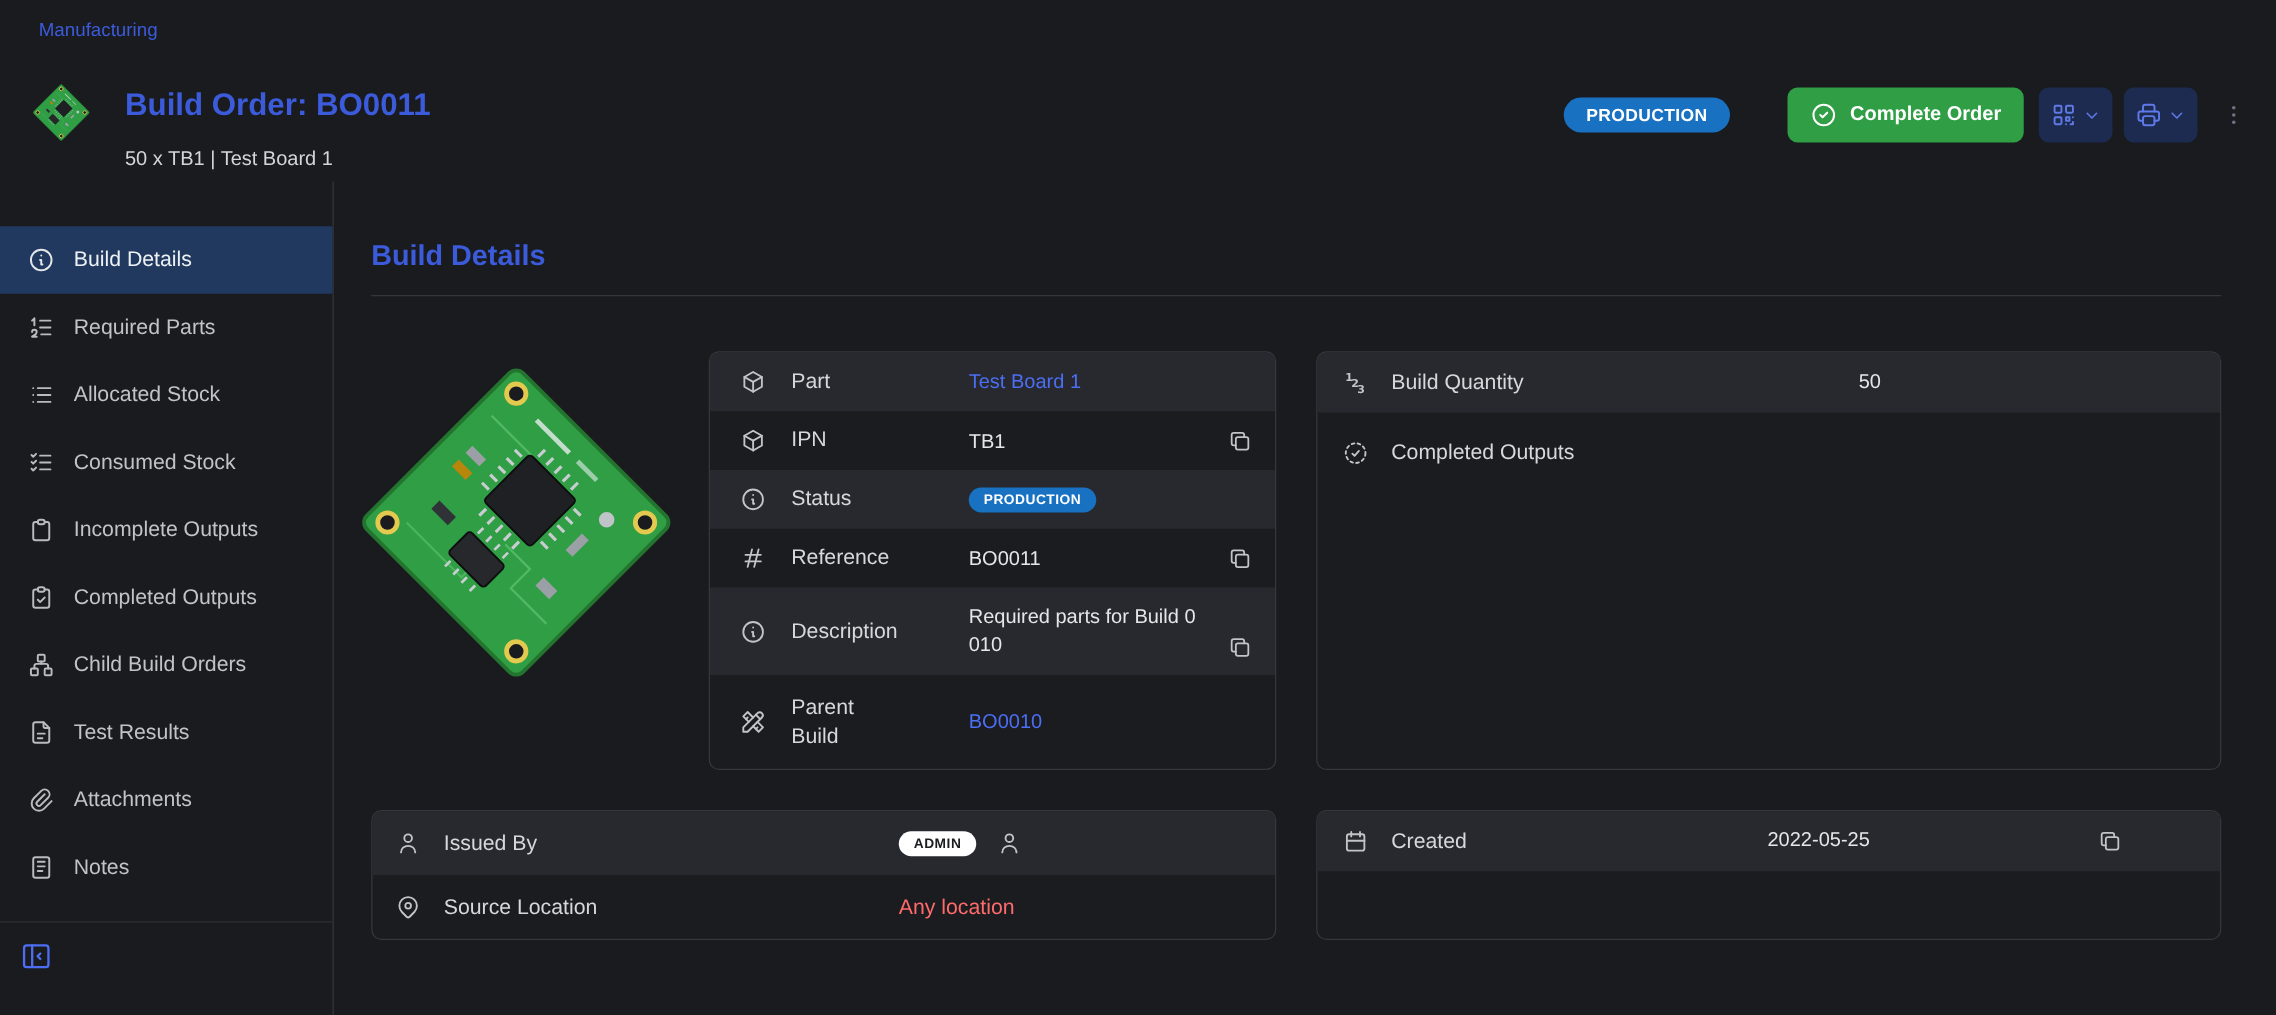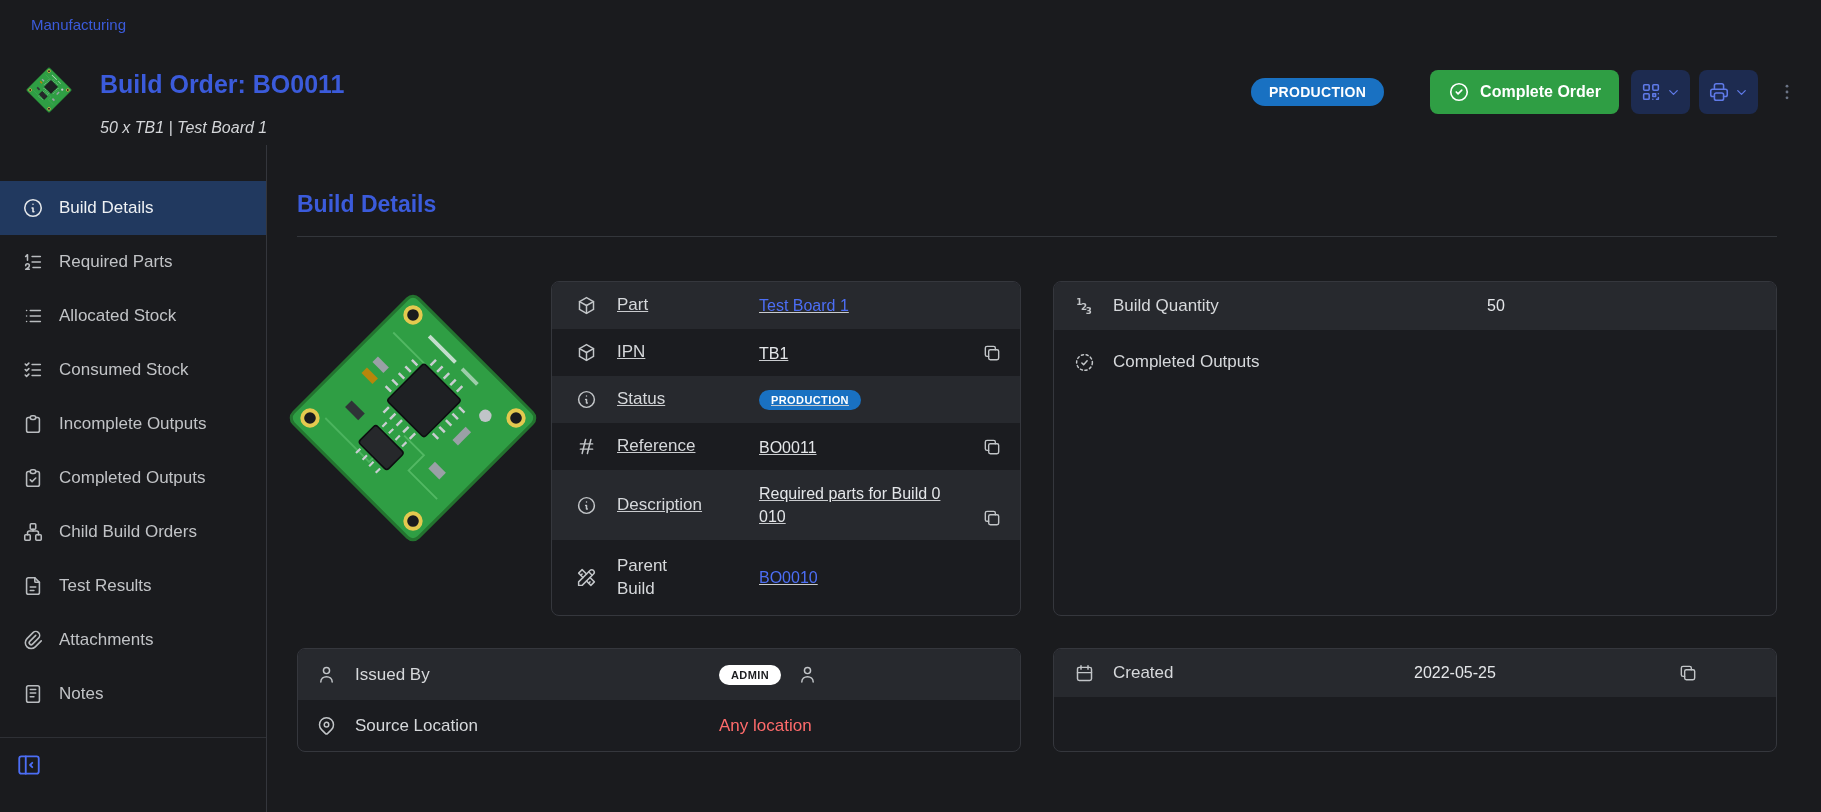--- a/index.html
+++ b/index.html
@@ -18,21 +18,21 @@
   .breadcrumb-bar { padding:16px 34px 6px 31px; font-size:15px; }
   .crumb { color:#3b5bdb; text-decoration:none; cursor:pointer; }
 
   
   .page-header { height:106px; display:flex; align-items:center; padding:0 24px 0 26px; }
   .header-left { display:flex; align-items:flex-start; gap:28px; flex:1; }
   .thumb { width:46px; height:46px; margin-top:20px; border-radius:6px; overflow:visible; cursor:pointer; }
   .thumb svg { width:34px; height:34px; margin:6px; transform:rotate(45deg); }
   .titles { margin-top:22px; }
   .page-title { font-size:25px; font-weight:700; color:#3b5bdb; line-height:1.2; }
-  .page-subtitle { margin-top:20px; font-size:16px; color:#d3d5d8;font-style:italic; }
+  .page-subtitle { margin-top:20px; font-size:16px; color:#d3d5d8; }
   .header-right { display:flex; align-items:center; }
   .badge-production { background:#1971c2; color:#fff; font-size:14px; font-weight:700; letter-spacing:.3px;
     padding:6px 18px; border-radius:15px; margin-right:46px; }
   .btn-complete { display:flex; align-items:center; gap:10px; background:#2f9e44; color:#fff; border:none;
     border-radius:8px; height:44px; padding:0 18px; font-size:16px; font-weight:700; cursor:pointer;
     font-family:inherit; margin-right:12px; }
   .btn-split { display:flex; align-items:center; gap:4px; background:#1d2b50; border:none; border-radius:8px;
     height:44px; padding:0 9px; color:#5f7ae8; cursor:pointer; }
   .btn-split.qr { margin-right:9px; }
   .btn-split.print { margin-right:19px; }
@@ -46,21 +46,21 @@
   .nav-item .icon { color:#b9bcbf; }
   .nav-item.active { background:#21395f; color:#eef1f4; }
   .nav-item.active .icon { color:#e3e6e9; }
   .sidebar-divider { border-top:1px solid #2e3035; margin-top:16px; }
   .collapse-btn { margin:10px 0 0 16px; background:none; border:none; color:#4c6ef5; cursor:pointer; width:34px; height:34px; }
 
   .content { flex:1; padding:46px 44px 0 30px; overflow:hidden; }
   .section-title { color:#3b5bdb; font-size:23px; font-weight:700; }
   .content hr { border:none; border-top:1px solid #33363b; margin:18px 0 0; }
   .grid { display:grid; grid-template-columns:1fr 1fr; column-gap:32px; row-gap:32px; margin-top:44px; align-items:stretch; }
-  .cell-top-left { display:flex; gap:22px;text-decoration:underline; }
+  .cell-top-left { display:flex; gap:38px; }
   .image-wrap { width:232px; flex:none; }
   .pcb-large { width:186px; height:186px; transform:rotate(45deg); margin:44px auto 0; display:block; cursor:pointer; }
 
   .panel { border:1px solid #35373d; border-radius:8px; overflow:hidden; background:#1b1c20; }
   .details-panel { flex:1; }
   .striped { background:#27292e; }
 
   
   .trow { display:flex; align-items:center; padding:0 18px 0 24px; min-height:47px; font-size:17px; color:#d6d8db; }
   .trow .icon { color:#c2c5c8; }

